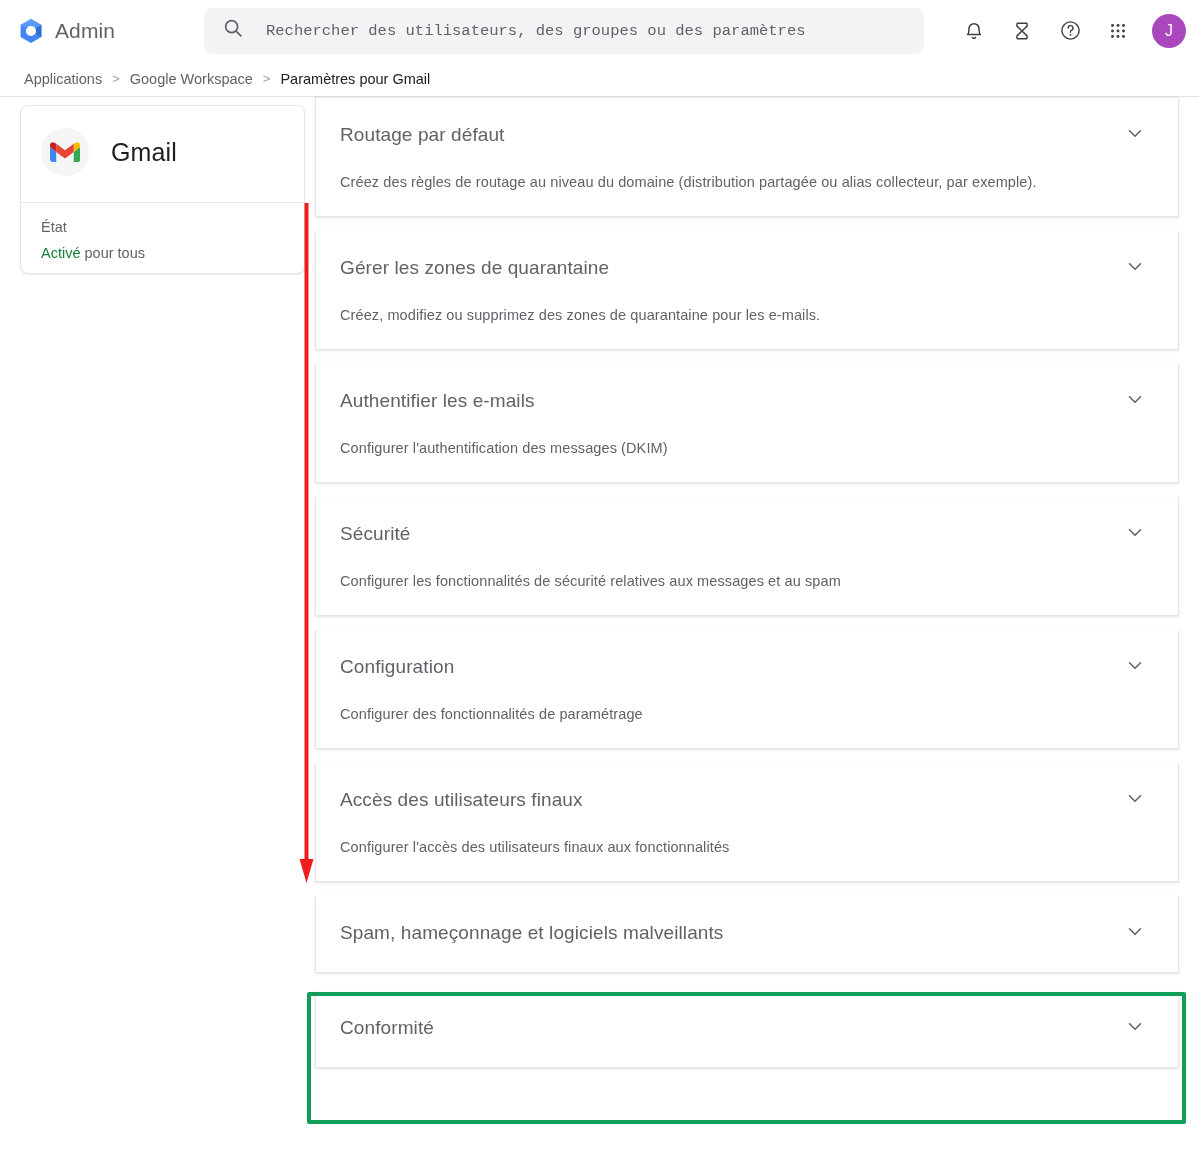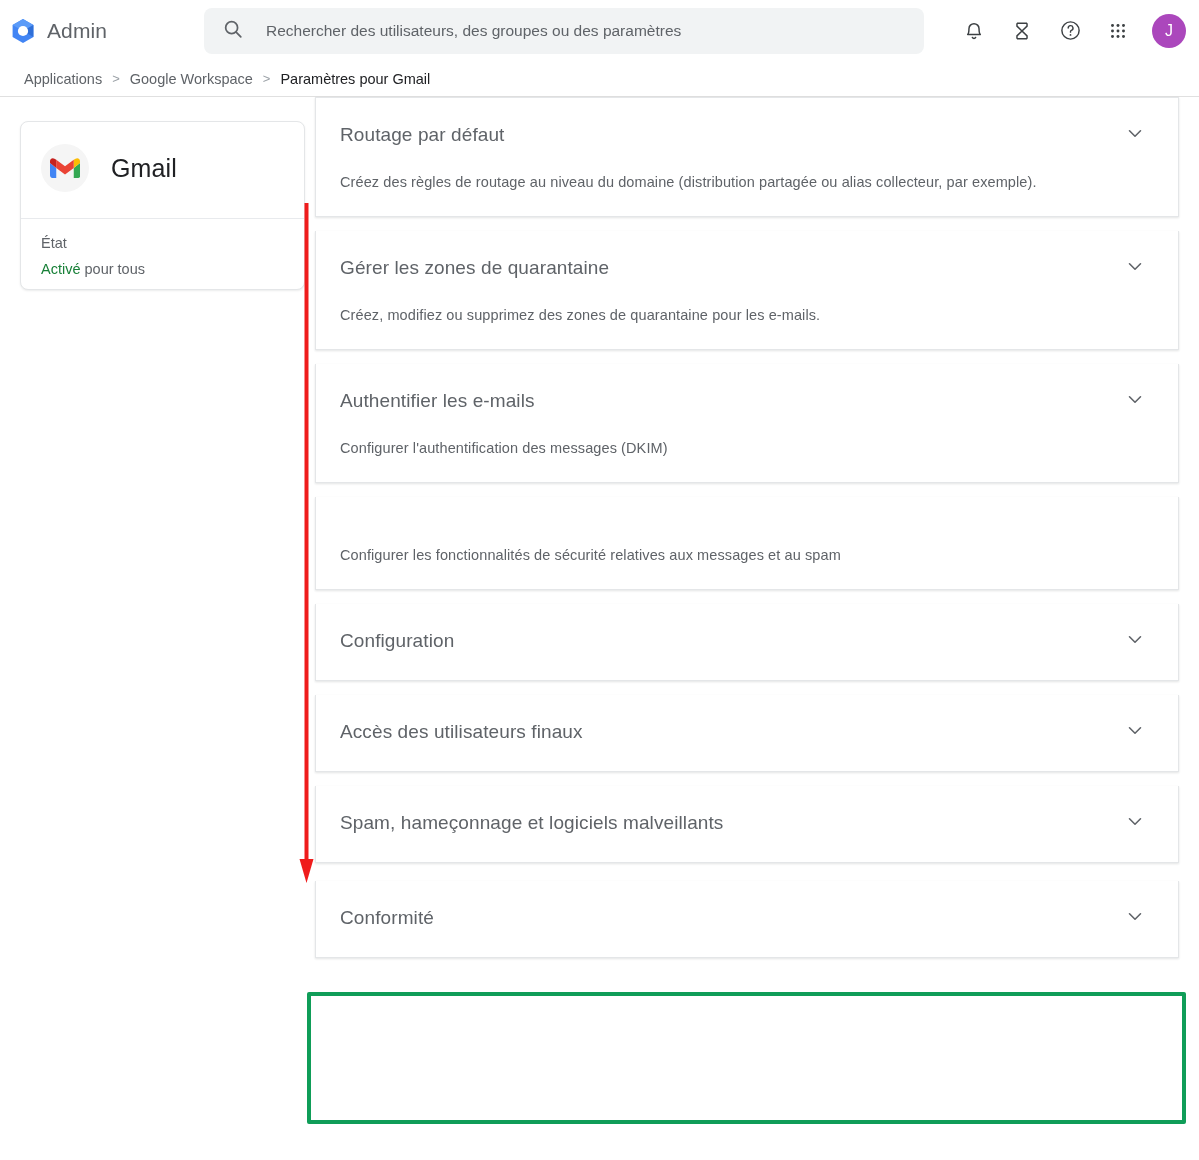--- a/index.html
+++ b/index.html
@@ -16,35 +16,36 @@
     position: relative;
     height: 61px;
     display: flex;
     align-items: center;
     background: #ffffff;
   }
   .brand {
     display: flex;
     align-items: center;
     gap: 9px;
-    padding-left: 8px;
+    padding-left: 16px;
     width: 200px;
     flex: 0 0 auto;
   }
   .brand-logo { width: 30px; height: 30px; display: block; }
   .brand-text {
     font-size: 21px;
     color: #5f6368;
     letter-spacing: .1px;
   }
 
   .search-wrap {
     flex: 0 0 auto;
     width: 720px;
     margin-left: 4px;
+    font-family: Liberation Mono, monospace;
   }
   .search-box {
     height: 46px;
     background: #f1f3f4;
     border-radius: 8px;
     display: flex;
     align-items: center;
     padding: 0 18px;
     gap: 22px;
   }
@@ -112,21 +113,21 @@
   .page {
     position: relative;
     height: 1063px;
     background: #ffffff;
   }
 
   
   .left-panel {
     position: absolute;
     left: 20px;
-    top: 24px;
+    top: 8px;
     width: 285px;
   }
   .app-card {
     background: #ffffff;
     border: 1px solid #e4e6e8;
     border-radius: 8px;
     box-shadow: 0 1px 2px rgba(60,64,67,.10);
     overflow: hidden;
   }
   .app-card-head {
@@ -349,37 +350,45 @@
       <div class="setting-card">
         <div class="setting-card-title-row">
           <span class="setting-title">Authentifier les e-mails</span>
           <span class="chevron"><svg width="22" height="22" viewBox="0 0 24 24" fill="none" stroke="#5f6368" stroke-width="1.7" stroke-linecap="round" stroke-linejoin="round">
               <polyline points="6,9.5 12,15.5 18,9.5"></polyline>
             </svg></span>
         </div>
         <div class="setting-desc">Configurer l'authentification des messages (DKIM)</div>
       </div>
       <div class="setting-card">
+        <div class="setting-card-title-row">
+          <span class="setting-title">Sécurité</span>
+          <span class="chevron"><svg width="22" height="22" viewBox="0 0 24 24" fill="none" stroke="#5f6368" stroke-width="1.7" stroke-linecap="round" stroke-linejoin="round">
+              <polyline points="6,9.5 12,15.5 18,9.5"></polyline>
+            </svg></span>
+        </div>
         <div class="setting-desc">Configurer les fonctionnalités de sécurité relatives aux messages et au spam</div>
       </div>
       <div class="setting-card">
         <div class="setting-card-title-row">
           <span class="setting-title">Configuration</span>
           <span class="chevron"><svg width="22" height="22" viewBox="0 0 24 24" fill="none" stroke="#5f6368" stroke-width="1.7" stroke-linecap="round" stroke-linejoin="round">
               <polyline points="6,9.5 12,15.5 18,9.5"></polyline>
             </svg></span>
         </div>
+        <div class="setting-desc">Configurer des fonctionnalités de paramétrage</div>
       </div>
       <div class="setting-card">
         <div class="setting-card-title-row">
           <span class="setting-title">Accès des utilisateurs finaux</span>
           <span class="chevron"><svg width="22" height="22" viewBox="0 0 24 24" fill="none" stroke="#5f6368" stroke-width="1.7" stroke-linecap="round" stroke-linejoin="round">
               <polyline points="6,9.5 12,15.5 18,9.5"></polyline>
             </svg></span>
         </div>
+        <div class="setting-desc">Configurer l'accès des utilisateurs finaux aux fonctionnalités</div>
       </div>
       <div class="setting-card highlighted">
         <div class="setting-card-title-row">
           <span class="setting-title">Spam, hameçonnage et logiciels malveillants</span>
           <span class="chevron"><svg width="22" height="22" viewBox="0 0 24 24" fill="none" stroke="#5f6368" stroke-width="1.7" stroke-linecap="round" stroke-linejoin="round">
               <polyline points="6,9.5 12,15.5 18,9.5"></polyline>
             </svg></span>
         </div>
       </div>
       <div class="setting-card">

